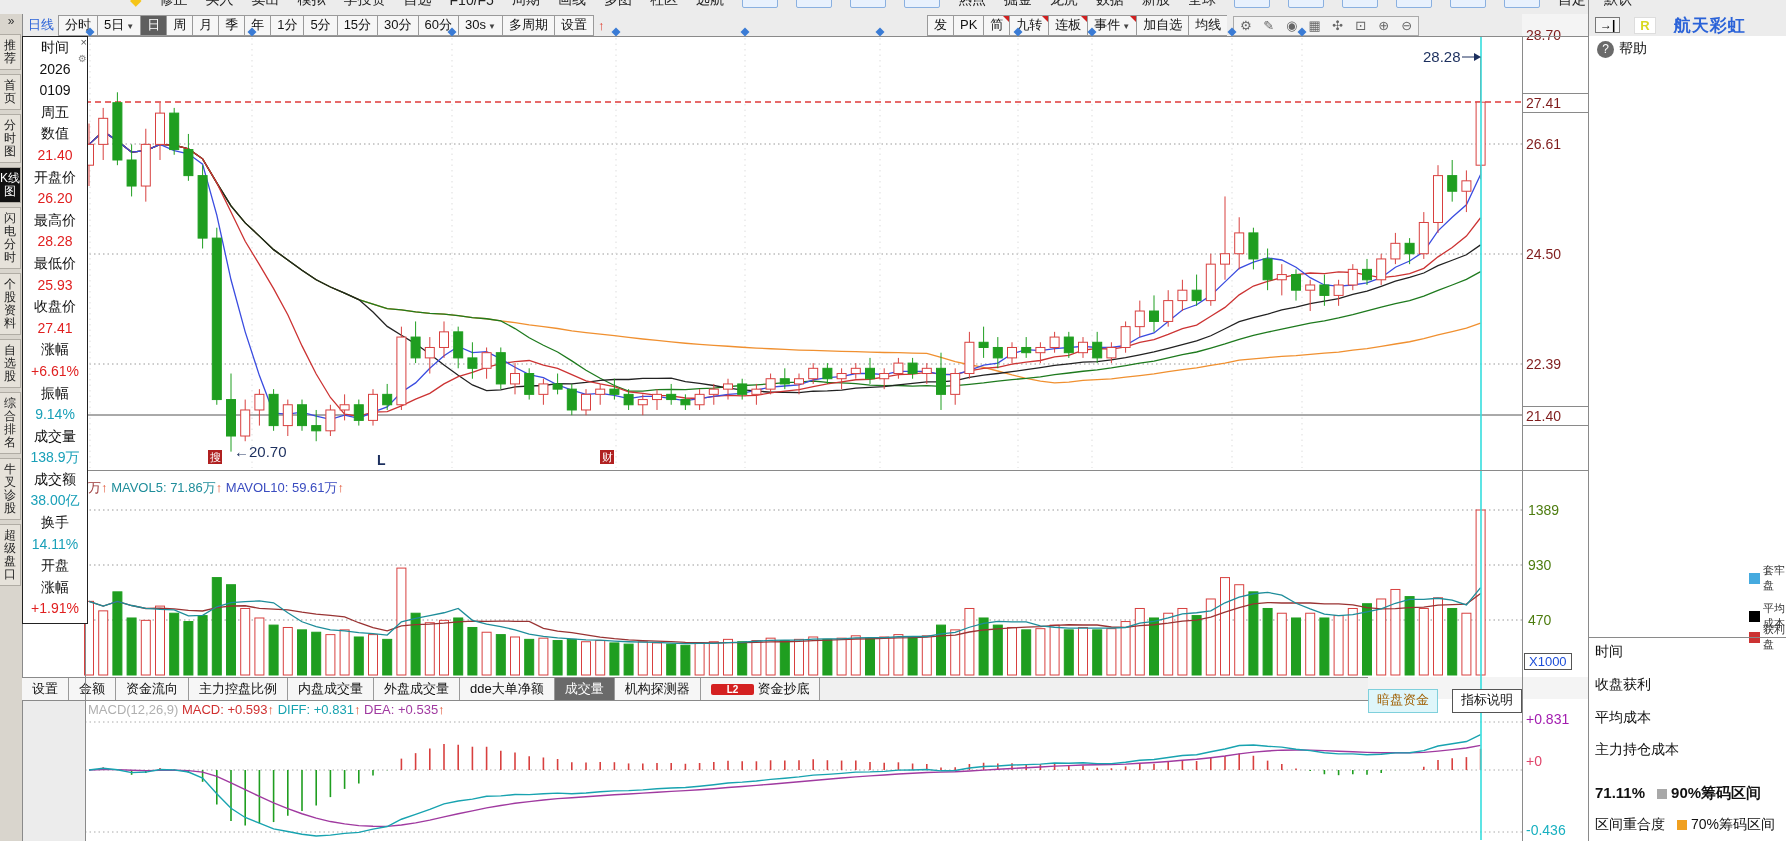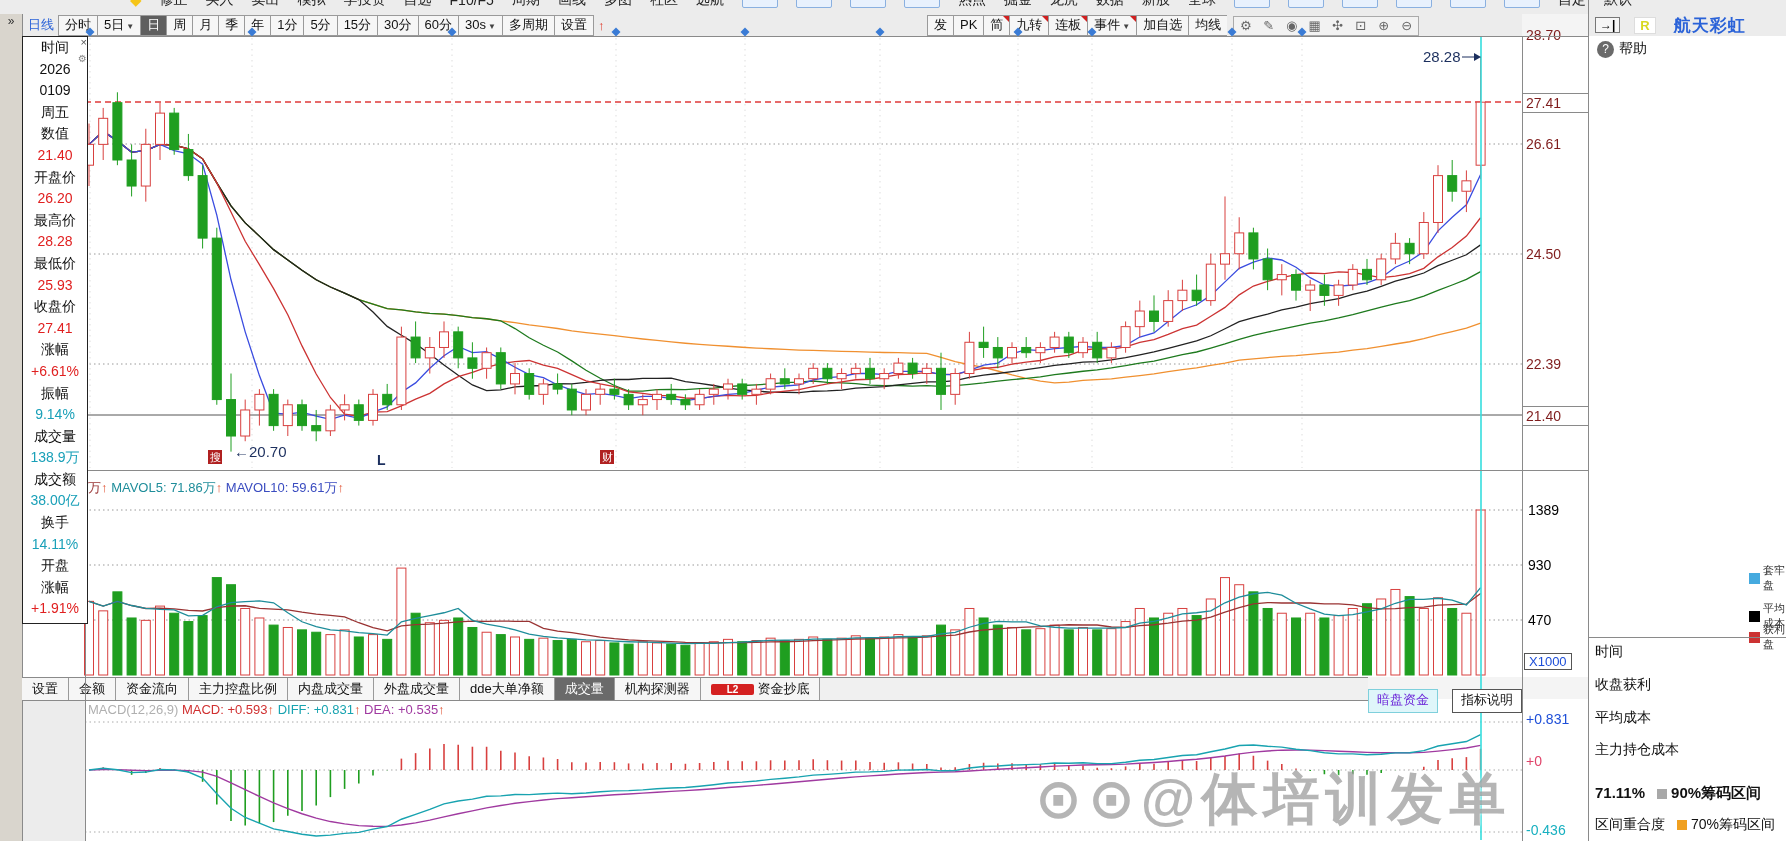--- a/index.html
+++ b/index.html
@@ -38,32 +38,32 @@
   
   #infopanel{position:absolute;left:22px;top:36px;width:64px;height:586px;background:#fff;border:1px solid #222;
     z-index:5;text-align:center;font-size:14px;line-height:21.6px;color:#111;}
   #infopanel .r{color:#e02020;}
   #infopanel .c{color:#19a0b8;}
   #ip-close{position:absolute;right:0;top:0;font-size:11px;color:#555;line-height:10px;cursor:pointer;}
   #ip-gear{position:absolute;right:0;top:11px;font-size:10px;color:#888;cursor:pointer;}
   
   .axlabel{position:absolute;font-size:14px;color:#7f1d1d;}
   .axlabel.boxed{left:1523px;width:63px;border-top:1px solid #8a8a8a;border-bottom:1px solid #8a8a8a;background:#fff;padding:1px 0 1px 3px;}
-  .navy{color:#000000;}
+  .navy{color:#4d7c0f;}
   .x1000box{position:absolute;border:1px solid #555;background:#fff;color:#1d4ed8;font-size:13px;padding:0 4px;}
   
   .pane-header{position:absolute;font-size:13px;white-space:nowrap;z-index:4;}
   
   #tabbar{position:absolute;left:22px;top:677px;width:1346px;height:22px;background:#f0f0f0;border-top:1px solid #8a8a8a;
     border-bottom:1px solid #8a8a8a;display:flex;align-items:stretch;}
   .btab{font-size:13px;color:#111;padding:2px 10px;border-right:1px solid #9a9a9a;background:#f6f6f6;display:flex;align-items:center;gap:3px;cursor:pointer;}
   .btab.active{background:#6a6a6a;color:#fff;}
   .l2badge{background:#d42020;color:#fff;font-size:10px;font-weight:bold;padding:0 16px;border-radius:2px;}
   .subtab{position:absolute;height:20px;font-size:13px;padding:1px 8px;z-index:6;line-height:18px;cursor:pointer;}
-  #subtab-dark{left:1368px;top:689px;background:#dff6fa;border:1px solid #7fd0dc;color:#6d28d9;}
+  #subtab-dark{left:1368px;top:689px;background:#dff6fa;border:1px solid #7fd0dc;color:#a16207;}
   #subtab-note{left:1452px;top:689px;background:#fff;border:1px solid #555;color:#111;}
   
   #rightpanel{position:absolute;left:1589px;top:36px;width:197px;height:805px;background:#fff;}
   #helpbtn{position:absolute;left:8px;top:4px;display:flex;align-items:center;gap:5px;font-size:14px;color:#111;cursor:pointer;}
   .qcircle{display:inline-block;width:17px;height:17px;border-radius:50%;background:#6a6a6a;color:#fff;font-size:12px;
     text-align:center;line-height:17px;}
   .legend-item{position:absolute;left:160px;display:flex;align-items:center;gap:3px;width:40px;overflow:hidden;font-size:11px;color:#333;}
   .legend-sq{width:11px;height:11px;flex:none;}
   .rp-row{position:absolute;left:6px;font-size:14px;color:#111;white-space:nowrap;}
   .rp-stat{font-weight:bold;font-size:15px;}
@@ -161,20 +161,32 @@
   </div>
 
   <div id="namearea">
     <span id="dockbtn">→|</span>
     <span id="rbadge">R</span>
     <span id="stockname">航天彩虹</span>
   </div>
 
   <div id="leftstrip">
     <span class="chev">»</span>
+    <div id="vtabs">
+        <div class="vtab">推荐</div>
+        <div class="vtab">首页</div>
+        <div class="vtab">分时图</div>
+        <div class="vtab active">K线图</div>
+        <div class="vtab">闪电分时</div>
+        <div class="vtab">个股资料</div>
+        <div class="vtab">自选股</div>
+        <div class="vtab">综合排名</div>
+        <div class="vtab">牛叉诊股</div>
+        <div class="vtab">超级盘口</div>
+      </div>
   </div>
 
   <div class="panelbg" style="left:23px;top:36px;width:1565px;height:641px;"></div>
   <div class="panelbg" style="left:85px;top:699px;width:1503px;height:142px;"></div>
 
   <div id="infopanel">
     <span id="ip-close">×</span>
     <span id="ip-gear">⚙</span>
     <div id="ip-rows">
         <div class="k">时间</div>
@@ -710,21 +722,21 @@
       <div class="axlabel" style="top: 27px; left: 1526px;">28.70</div>
       <div class="axlabel boxed" style="top: 93px;">27.41</div>
       <div class="axlabel" style="top: 136px; left: 1526px;">26.61</div>
       <div class="axlabel" style="top: 246px; left: 1526px;">24.50</div>
       <div class="axlabel" style="top: 356px; left: 1526px;">22.39</div>
       <div class="axlabel boxed" style="top: 406px;">21.40</div>
       <div class="axlabel navy" style="left: 1528px; top: 502px;">1389</div>
       <div class="axlabel navy" style="left: 1528px; top: 557px;">930</div>
       <div class="axlabel navy" style="left: 1528px; top: 612px;">470</div>
       <div class="x1000box" style="left: 1524px; top: 653px;">X1000</div>
-      <div class="axlabel" style="left: 1526px; top: 711px; color: #1d4ed8;">+0.831</div>
+      <div class="axlabel" style="left: 1526px; top: 711px; color: #a21caf;">+0.831</div>
       <div class="axlabel" style="left: 1526px; top: 753px; color: rgb(224, 68, 106);">+0</div>
       <div class="axlabel" style="left: 1526px; top: 822px; color: rgb(24, 176, 192);">-0.436</div>
     </div>
 
   <div id="tabbar">
       <div class="btab">
         <span>设置</span>
       </div>
       <div class="btab">
         <span>金额</span>
@@ -791,14 +803,13 @@
     </div>
   </div>
 
   <div class="vline" style="left:85px;top:36px;height:805px;"></div>
   <div class="vline" style="left:1522px;top:36px;height:805px;"></div>
   <div class="vline" style="left:1588px;top:0;height:841px;"></div>
   <div class="hline" style="left:22px;top:36px;width:1566px;"></div>
   <div class="hline" style="left:85px;top:470px;width:1503px;"></div>
   <div class="hline" style="left:1588px;top:637px;width:198px;"></div>
 
-  <div id="watermark">⊙⊙@体培训发单</div>
 </div>
 
 </body></html>

